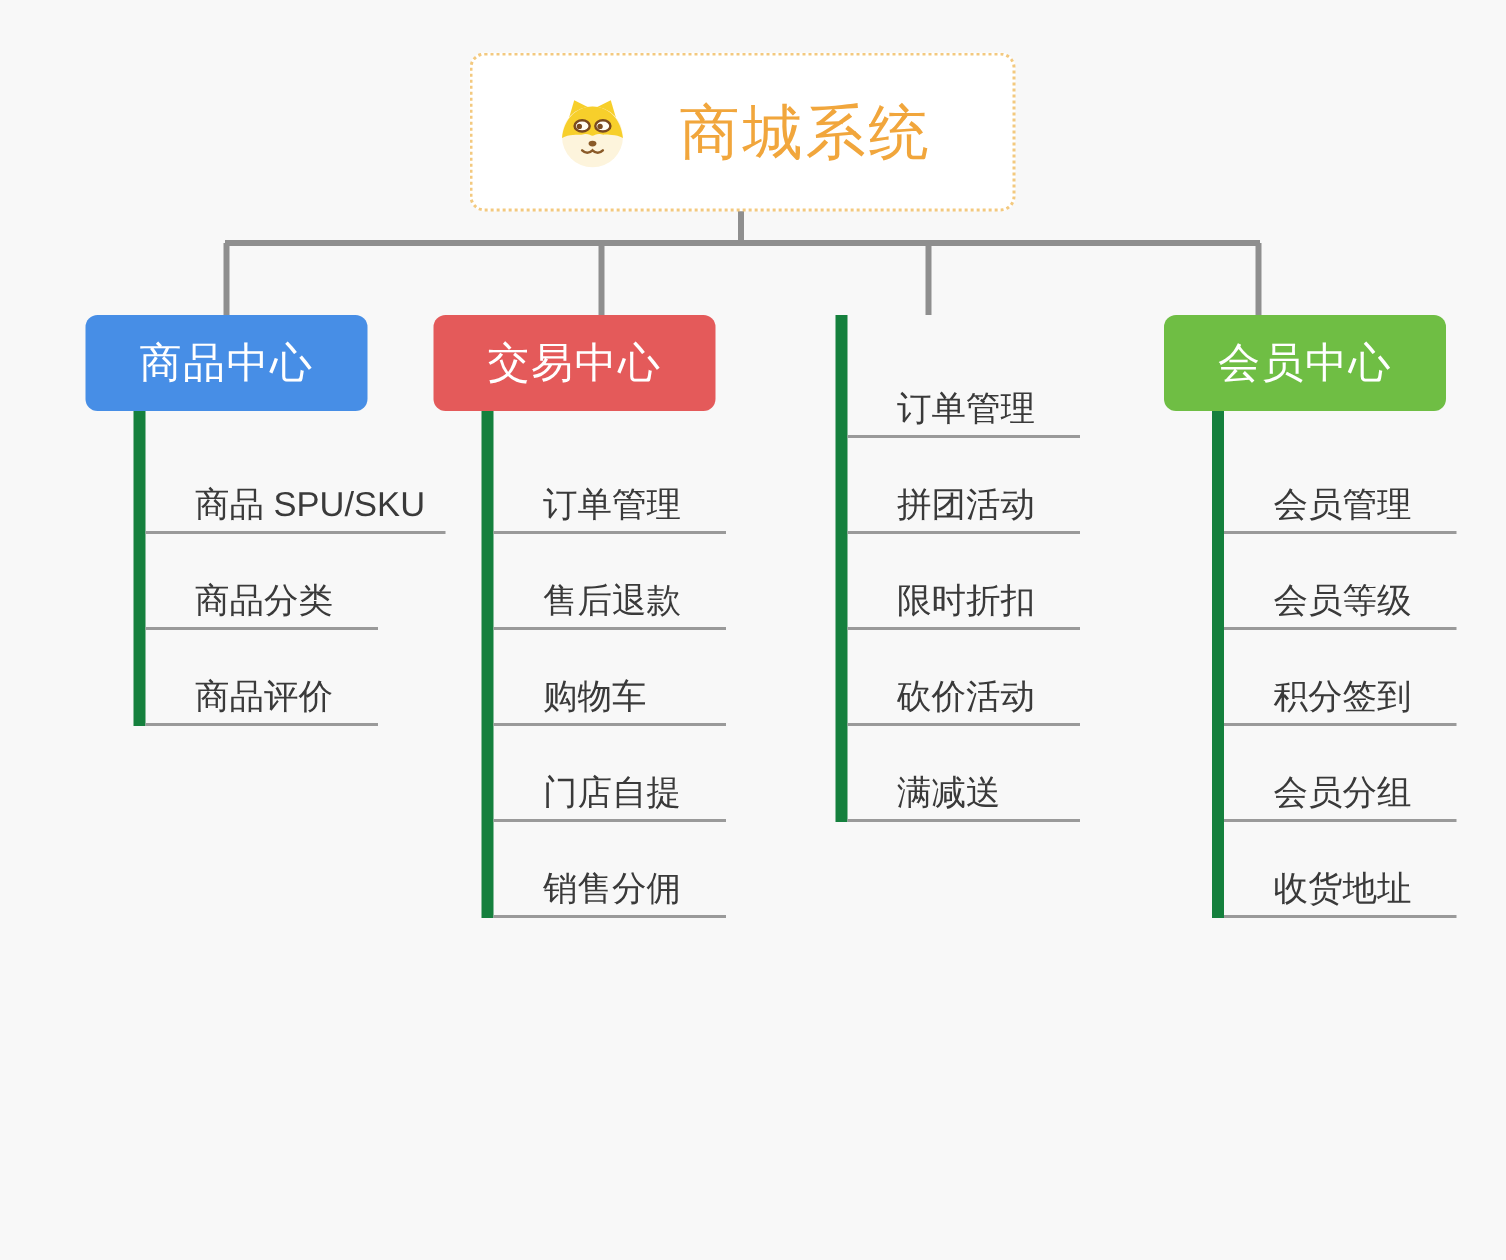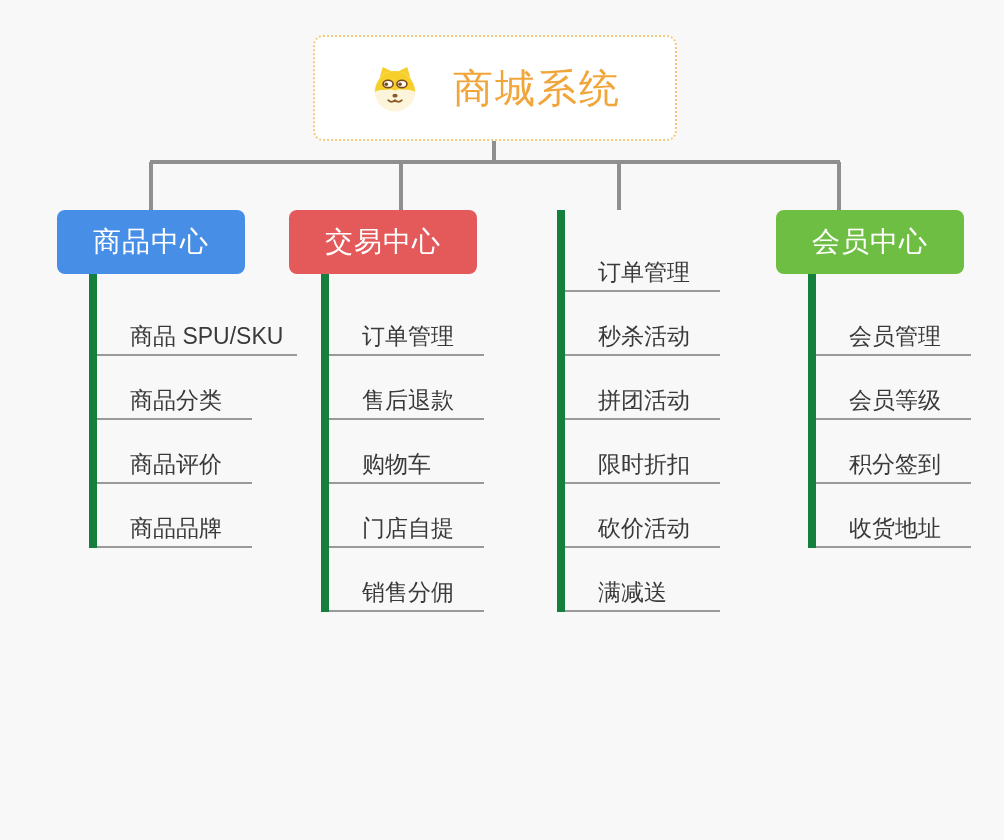--- a/index.html
+++ b/index.html
@@ -104,23 +104,20 @@
   <div class="children">
     <div class="child">
         <span class="child-label">商品 SPU/SKU</span>
       </div>
     <div class="child">
         <span class="child-label">商品分类</span>
       </div>
     <div class="child">
         <span class="child-label">商品评价</span>
       </div>
-    <div class="child">
-        <span class="child-label">商品品牌</span>
-      </div>
   </div>
 </div>
 
 <div class="branch branch-1">
   <div class="branch-box" style="background: rgb(228, 90, 90);">交易中心</div>
   <div class="children">
     <div class="child">
         <span class="child-label">订单管理</span>
       </div>
     <div class="child">
@@ -137,23 +134,20 @@
       </div>
   </div>
 </div>
 
 <div class="branch branch-2">
   <div class="children">
     <div class="child">
         <span class="child-label">订单管理</span>
       </div>
     <div class="child">
-        <span class="child-label">秒杀活动</span>
-      </div>
-    <div class="child">
         <span class="child-label">拼团活动</span>
       </div>
     <div class="child">
         <span class="child-label">限时折扣</span>
       </div>
     <div class="child">
         <span class="child-label">砍价活动</span>
       </div>
     <div class="child">
         <span class="child-label">满减送</span>
@@ -167,16 +161,19 @@
     <div class="child">
         <span class="child-label">会员管理</span>
       </div>
     <div class="child">
         <span class="child-label">会员等级</span>
       </div>
     <div class="child">
         <span class="child-label">积分签到</span>
       </div>
     <div class="child">
+        <span class="child-label">会员分组</span>
+      </div>
+    <div class="child">
         <span class="child-label">收货地址</span>
       </div>
   </div>
 </div>
 
 </body></html>

